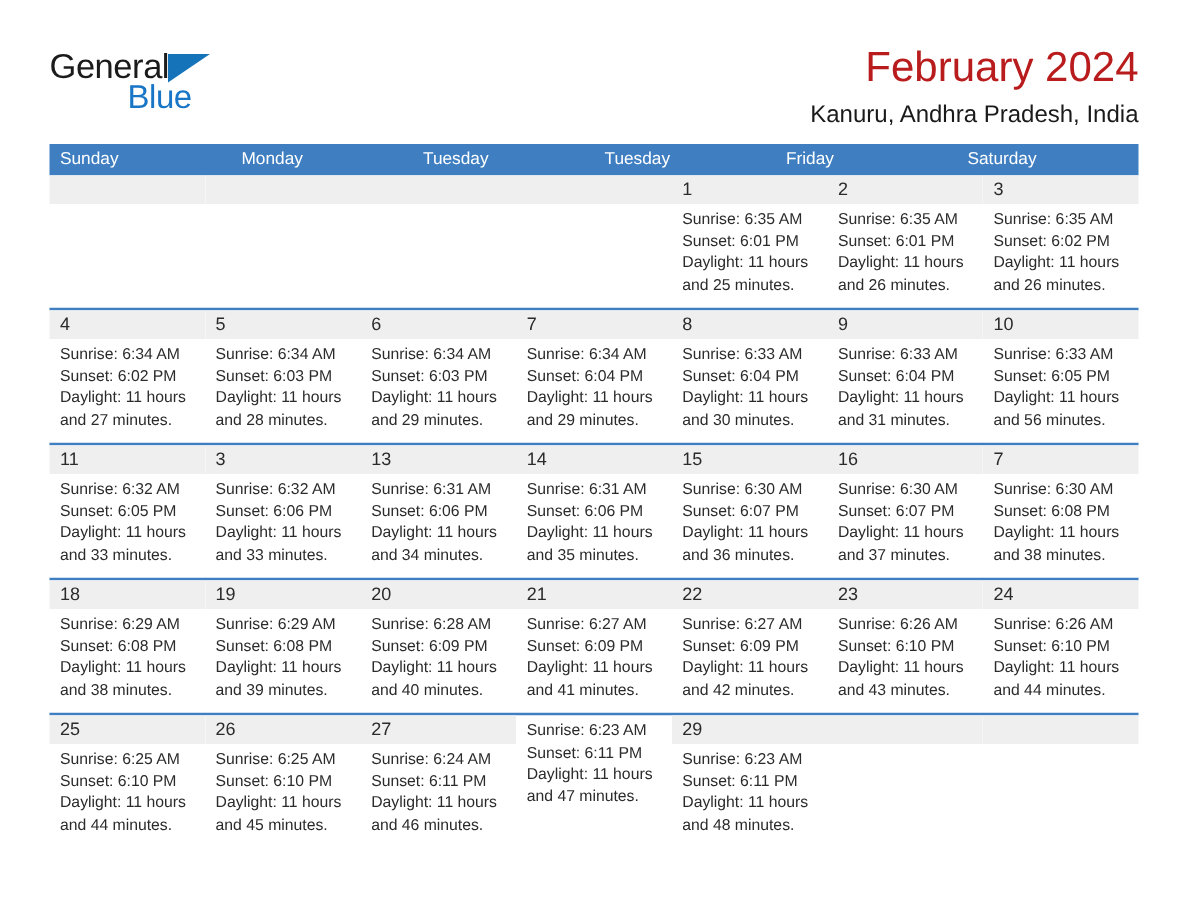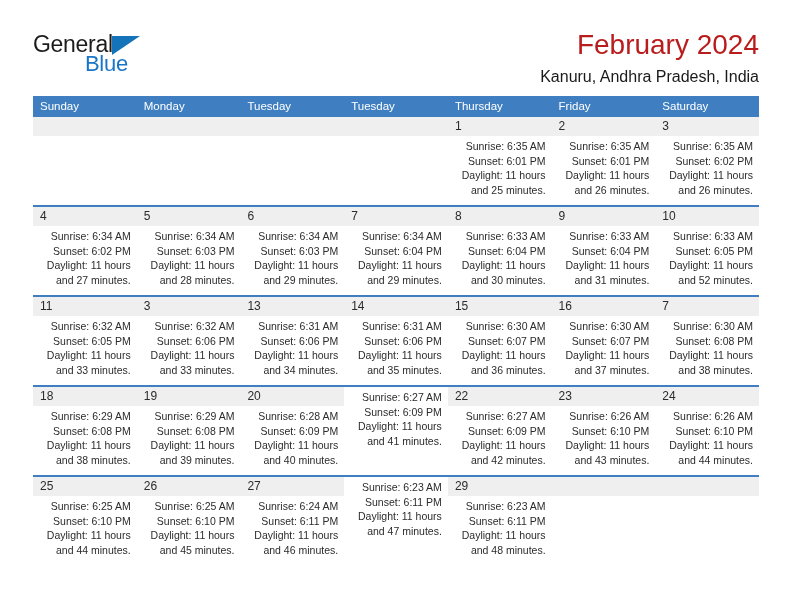--- a/index.html
+++ b/index.html
@@ -129,21 +129,20 @@
     white-space: nowrap;
   }
   .day-cell.empty .day-num-band {
     background: #efefef;
   }
   .day-info {
     padding: 3px 6px 0 7px;
     font-size: 10.5px;
     line-height: 14.6px;
     color: #2b2b2b;
-    text-align: right;
   }
   .day-info div {
     white-space: nowrap;
   }
 </style>
 </head>
 <body>
 
 <div class="page">
 
@@ -163,21 +162,20 @@
 
   </div>
 
   <div class="calendar">
 
     <div class="weekday-row">
       <div class="weekday">Sunday</div>
       <div class="weekday">Monday</div>
       <div class="weekday">Tuesday</div>
       <div class="weekday">Tuesday</div>
-      <div class="weekday">Thursday</div>
       <div class="weekday">Friday</div>
       <div class="weekday">Saturday</div>
     </div>
 
     <div id="weeks-container">
         <div class="week-row">
           <div class="day-cell empty">
             <div class="day-num-band"></div>
           </div>
           <div class="day-cell empty">
@@ -271,21 +269,21 @@
               <div>Daylight: 11 hours</div>
               <div>and 31 minutes.</div>
             </div>
           </div>
           <div class="day-cell">
             <div class="day-num-band">10</div>
             <div class="day-info">
               <div>Sunrise: 6:33 AM</div>
               <div>Sunset: 6:05 PM</div>
               <div>Daylight: 11 hours</div>
-              <div>and 52 minutes.</div>
+              <div>and 56 minutes.</div>
             </div>
           </div>
         </div>
         <div class="week-row">
           <div class="day-cell">
             <div class="day-num-band">11</div>
             <div class="day-info">
               <div>Sunrise: 6:32 AM</div>
               <div>Sunset: 6:05 PM</div>
               <div>Daylight: 11 hours</div>
@@ -369,20 +367,21 @@
           <div class="day-cell">
             <div class="day-num-band">20</div>
             <div class="day-info">
               <div>Sunrise: 6:28 AM</div>
               <div>Sunset: 6:09 PM</div>
               <div>Daylight: 11 hours</div>
               <div>and 40 minutes.</div>
             </div>
           </div>
           <div class="day-cell">
+            <div class="day-num-band">21</div>
             <div class="day-info">
               <div>Sunrise: 6:27 AM</div>
               <div>Sunset: 6:09 PM</div>
               <div>Daylight: 11 hours</div>
               <div>and 41 minutes.</div>
             </div>
           </div>
           <div class="day-cell">
             <div class="day-num-band">22</div>
             <div class="day-info">

